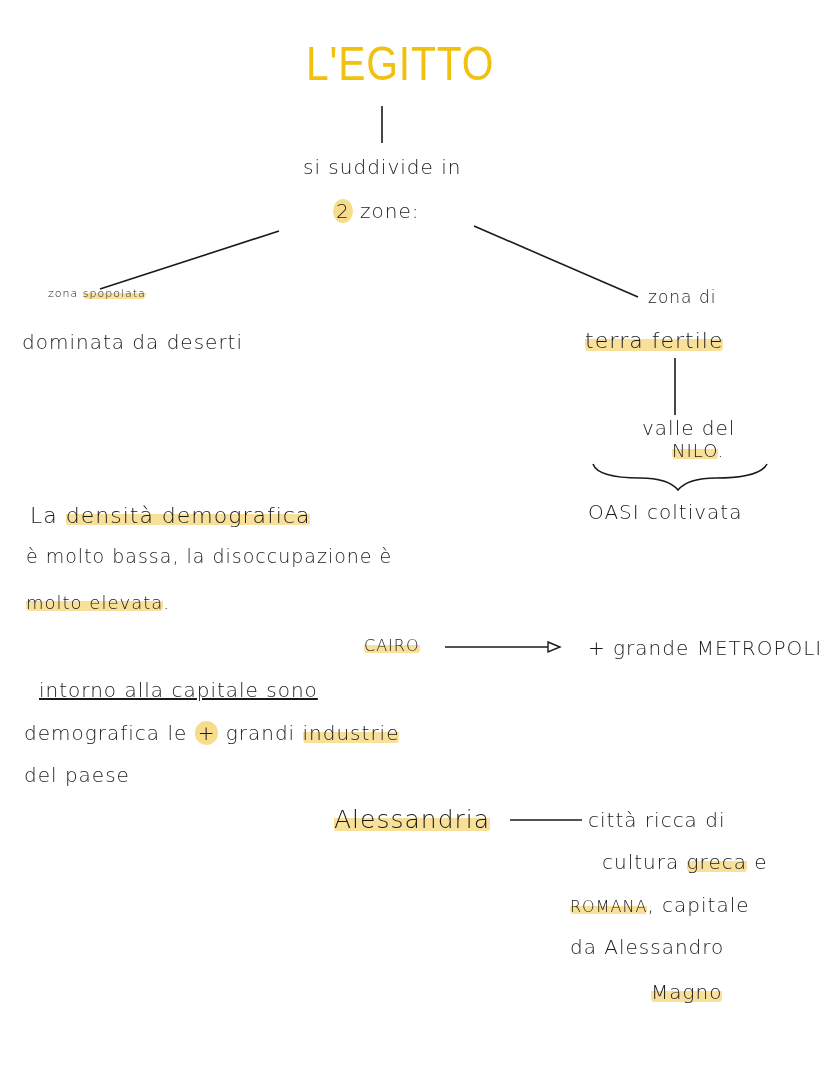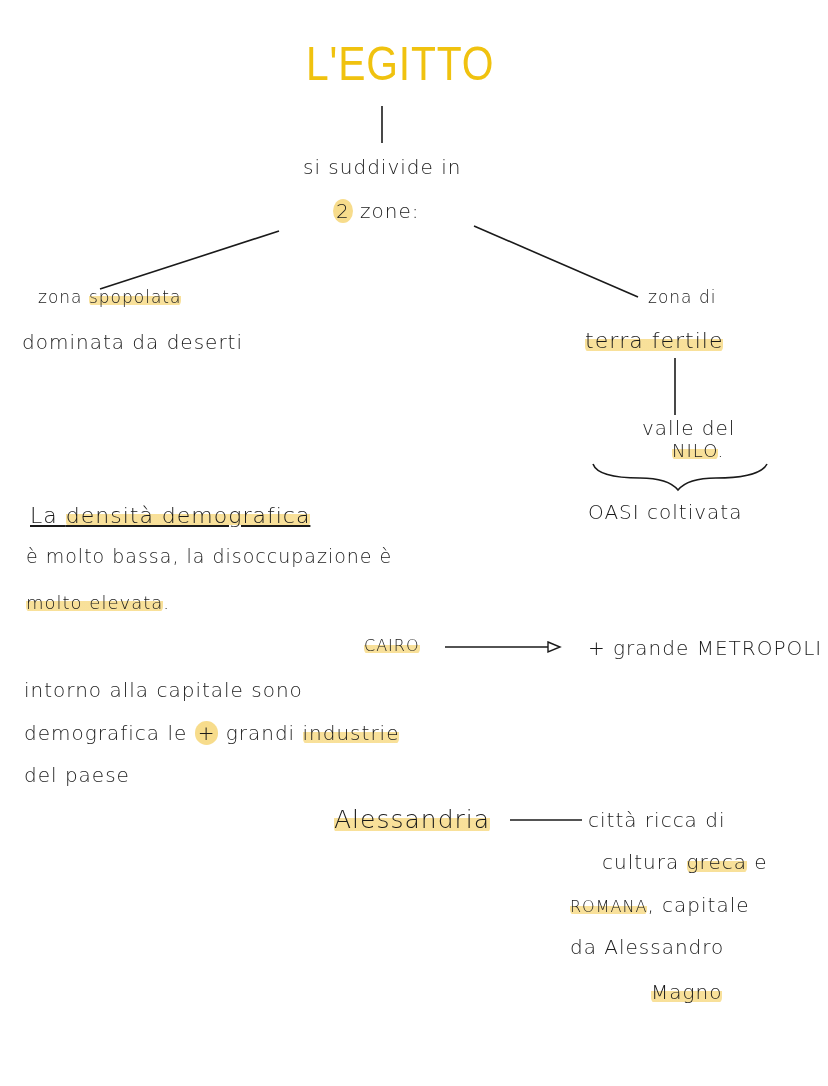--- a/index.html
+++ b/index.html
@@ -26,49 +26,49 @@
   <line x1="510" y1="820" x2="582" y2="820" stroke="#1a1a1a" stroke-width="1.6"></line>
 </svg>
 
 <div class="abs title" style="left:306px; top:36px;">L'EGITTO</div>
 
 <div class="abs hw" style="left:303px; top:155px;">si suddivide in</div>
 <div class="abs hw" style="left:333px; top:199px;">
   <span class="hlspot">2</span><span> zone:</span>
 </div>
 
-<div class="abs hw" style="left:38px; top:287px; font-size:17px;">
+<div class="abs hw" style="left:48px; top:287px; font-size:11px;">
   <span>zona </span><span class="hl">spopolata</span>
 </div>
 <div class="abs hw" style="left:22px; top:330px;">dominata da deserti</div>
 
 <div class="abs hw" style="left:648px; top:287px; font-size:17px;">zona di</div>
 <div class="abs hw" style="left:585px; top:328px; font-size:22px;">
   <span class="hl">terra fertile</span>
 </div>
 <div class="abs hw" style="left:642px; top:416px;">valle del</div>
 <div class="abs hw" style="left:636px; top:440px; font-size:18px;margin-left:36px;">
   <span class="hl">NILO</span><span>.</span>
 </div>
 <div class="abs hw" style="left:588px; top:500px;">OASI coltivata</div>
 
-<div class="abs hw" style="left:30px; top:503px; font-size:22px;text-decoration:underline;">
+<div class="abs hw" style="left:30px; top:503px; font-size:22px;">
   <span>La </span><span class="hl">densità demografica</span>
 </div>
 <div class="abs hw" style="left:26px; top:545px; font-size:19px;">è molto bassa, la disoccupazione è</div>
 <div class="abs hw" style="left:26px; top:592px; font-size:18px;">
   <span class="hl">molto elevata</span><span>.</span>
 </div>
 
 <div class="abs hw" style="left:364px; top:636px; font-size:16px;">
   <span class="hl">CAIRO</span>
 </div>
 <div class="abs hw" style="left:588px; top:636px; font-size:20px;">+ grande METROPOLI</div>
 
-<div class="abs hw" style="left:24px; top:678px;">intorno alla capitale sono</div>
+<div class="abs hw" style="left:39px; top:678px;text-decoration:underline;">intorno alla capitale sono</div>
 <div class="abs hw" style="left:24px; top:721px;">
   <span>demografica le </span><span class="hlspot">+</span><span> grandi </span><span class="hl">industrie</span>
 </div>
 <div class="abs hw" style="left:24px; top:763px;">del paese</div>
 
 <div class="abs hw" style="left:334px; top:805px; font-size:25px;">
   <span class="hl">Alessandria</span>
 </div>
 <div class="abs hw" style="left:588px; top:808px;">città ricca di</div>
 <div class="abs hw" style="left:602px; top:850px;">

